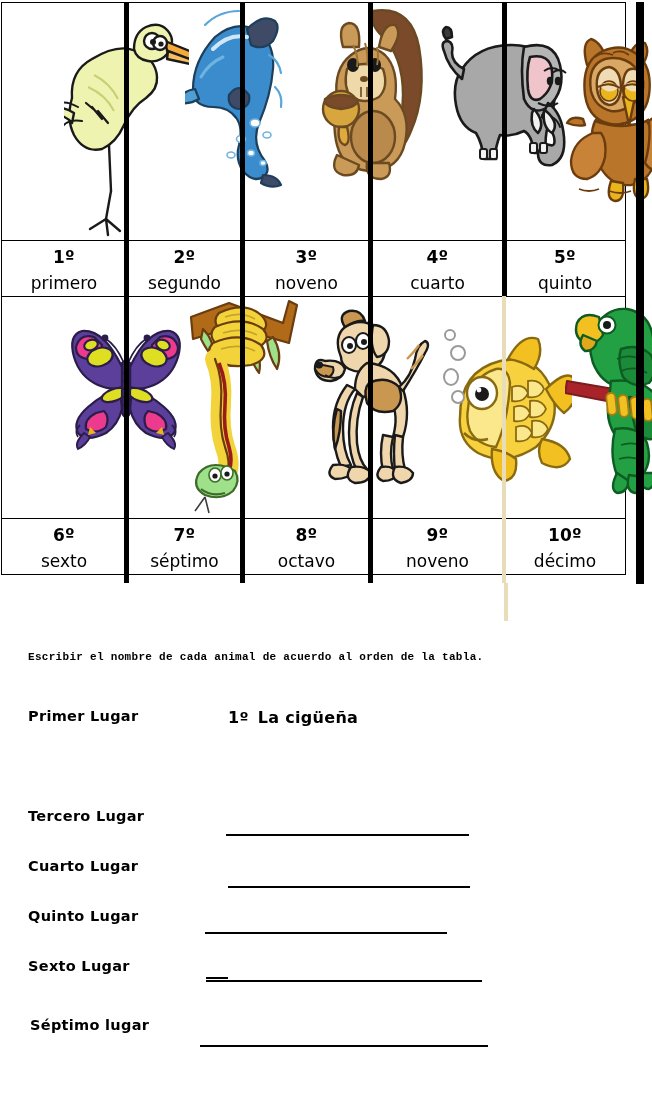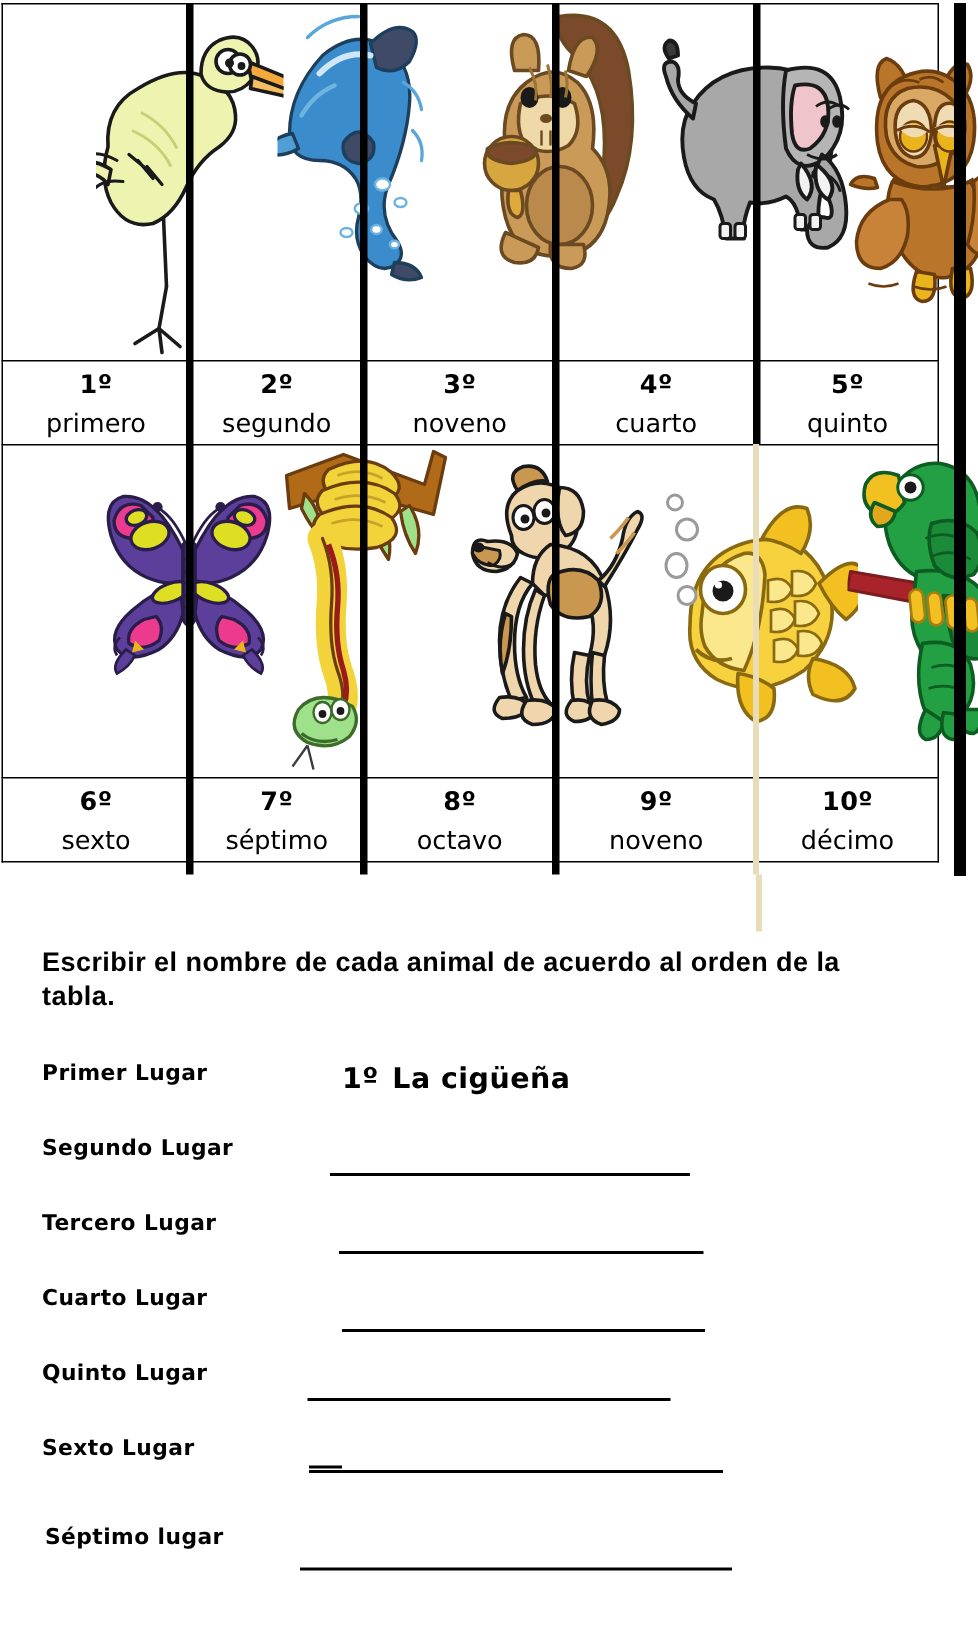--- a/index.html
+++ b/index.html
@@ -66,38 +66,38 @@
 
   
   .art{ position:absolute; inset:0; }
   .art svg{ position:absolute; }
 
   
   .work{
     position:absolute; left:0; top:622px; width:652px; height:478px;
   }
   .instr{
-    position:absolute; left:28px; top:8px; width:560px;
-    font-family:Liberation Sans, sans-serif;
-    font-weight:700; font-size:18px; line-height:23px;
+    position:absolute; left:28px; top:24px; width:560px;
+    font-family:Liberation Mono, monospace;
+    font-weight:700; font-size:11px; line-height:23px;
     letter-spacing:.3px;
   }
   .qrow{
     position:absolute; left:0; width:652px; height:46px;
   }
   .qlabel{
     position:absolute;
     font-family:"DejaVu Sans", sans-serif;
     font-weight:700; font-size:14.5px; letter-spacing:.3px;
     white-space:nowrap;
   }
   .answer{
     position:absolute;
     font-family:"DejaVu Sans", sans-serif;
-    font-weight:700; font-size:19px; letter-spacing:.3px;
+    font-weight:700; font-size:16px; letter-spacing:.3px;
     white-space:nowrap;
   }
   .answer .num{ margin-right:9px; }
   .blank{
     position:absolute; height:0; border-bottom:2.6px solid #000;
   }
   .blank-stub{
     position:absolute; height:0; border-bottom:2.2px solid #000;
   }
 </style>
@@ -504,24 +504,20 @@
 
     <div class="instr">Escribir el nombre de cada animal de acuerdo al orden de la tabla.</div>
 
     <div class="qrow" style="top:78px;">
       <span class="qlabel" style="left:28px;top:8px;">Primer Lugar</span>
       <span class="answer" style="left:228px;top:8px;">
         <span class="num">1º</span><span>La cigüeña</span>
       </span>
     </div>
 
-    <div class="qrow" style="top:128px;">
-      <span class="qlabel" style="left:28px;top:8px;">Segundo Lugar</span>
-      <span class="blank" style="left:220px;top:32px;width:240px;"></span>
-    </div>
 
     <div class="qrow" style="top:178px;">
       <span class="qlabel" style="left:28px;top:8px;">Tercero Lugar</span>
       <span class="blank" style="left:226px;top:34px;width:243px;"></span>
     </div>
 
     <div class="qrow" style="top:228px;">
       <span class="qlabel" style="left:28px;top:8px;">Cuarto Lugar</span>
       <span class="blank" style="left:228px;top:36px;width:242px;"></span>
     </div>

